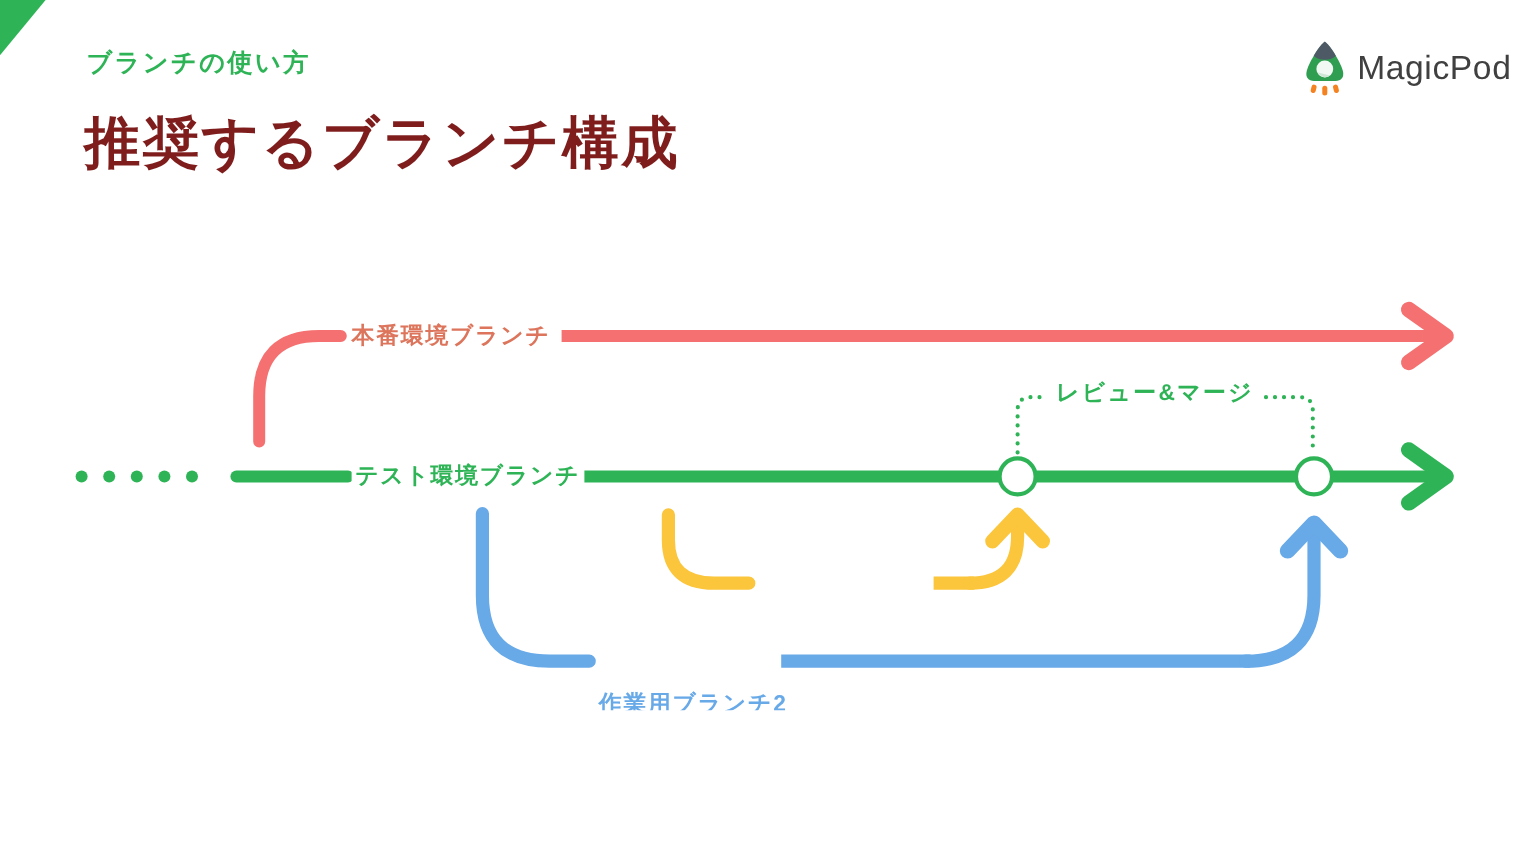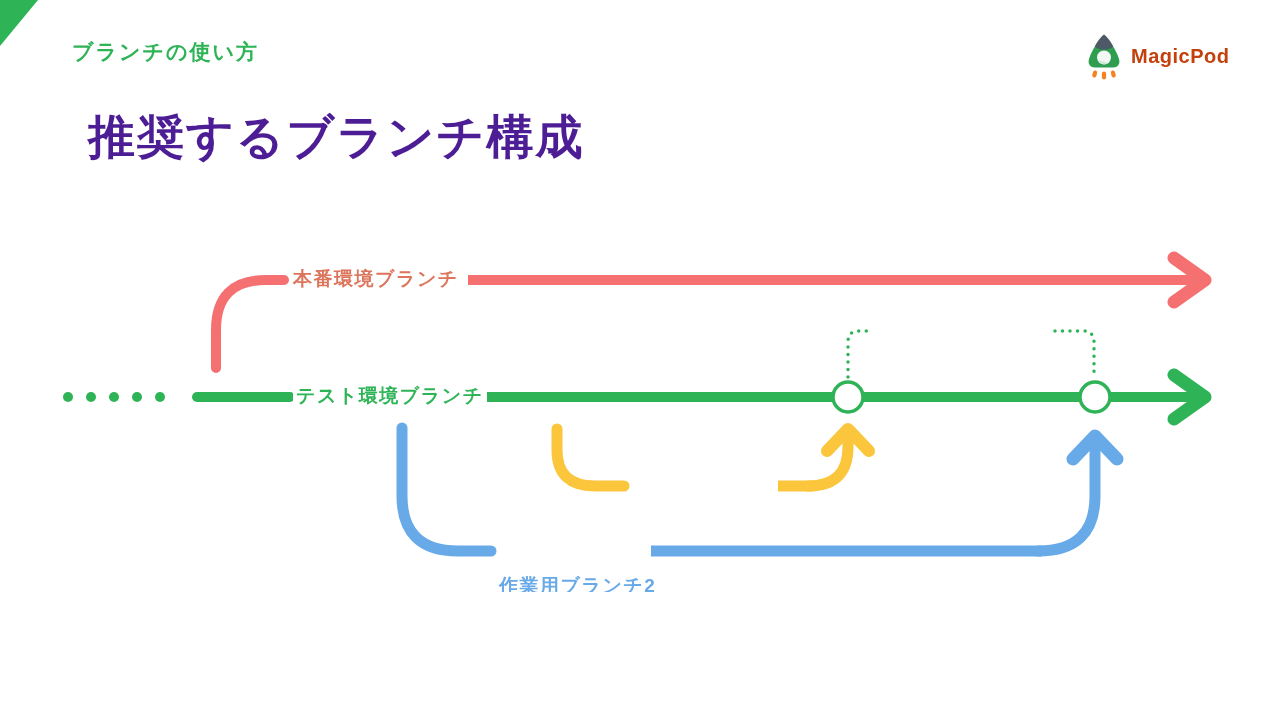--- a/index.html
+++ b/index.html
@@ -30,40 +30,40 @@
     font-size: 21px;
     font-weight: 600;
     letter-spacing: 2px;
     color: #2eb456;
     white-space: nowrap;
   }
   .title {
     position: absolute;
     left: 70px;
     top: 88px;
-    margin: 18px;
+    margin: 0;
     font-size: 47px;
     font-weight: 800;
     letter-spacing: 2px;
-    color: #4c1d95;
+    color: #7f1d1d;
     white-space: nowrap;
   }
   .logo {
     position: absolute;
     left: 1084px;
     top: 33px;
     display: flex;
     align-items: center;
     gap: 7px;
   }
   .logo-text {
-    font-size: 20px;
-    font-weight: 700;
+    font-size: 28px;
+    font-weight: 400;
     letter-spacing: 0.5px;
-    color: #c2410c;
+    color: #404040;
     white-space: nowrap;
   }
   .branch-label {
     position: absolute;
     transform: translateY(-52%);
     font-size: 19px;
     font-weight: 700;
     letter-spacing: 1.5px;
     white-space: nowrap;
     background: #ffffff;
@@ -156,14 +156,15 @@
       <rect x="8.6" y="37.5" width="4.2" height="7" rx="2.1" fill="#f58220" transform="rotate(14 10.7 41)"></rect>
       <rect x="17.9" y="38.5" width="4.2" height="8" rx="2.1" fill="#f58220"></rect>
       <rect x="27.2" y="37.5" width="4.2" height="7" rx="2.1" fill="#f58220" transform="rotate(-14 29.3 41)"></rect>
     </svg>
     <span class="logo-text">MagicPod</span>
   </div>
 
   <div class="branch-label lbl-production">本番環境ブランチ</div>
   <div class="branch-label lbl-test">テスト環境ブランチ</div>
   <div class="branch-label lbl-work2">作業用ブランチ2</div>
+  <div class="lbl-review">レビュー&amp;マージ</div>
 
 </div>
 
 </body></html>

